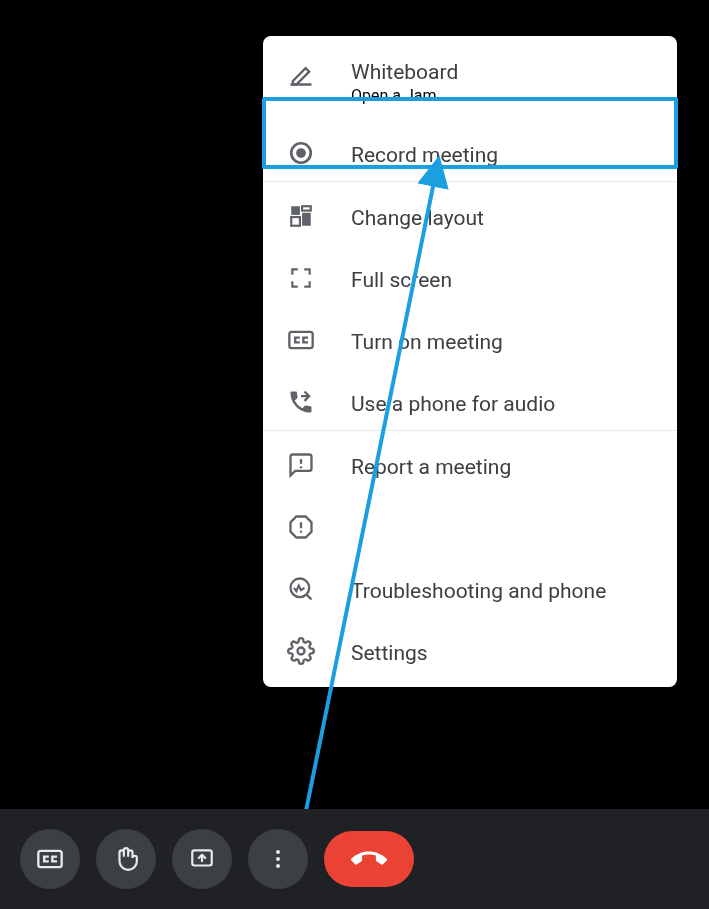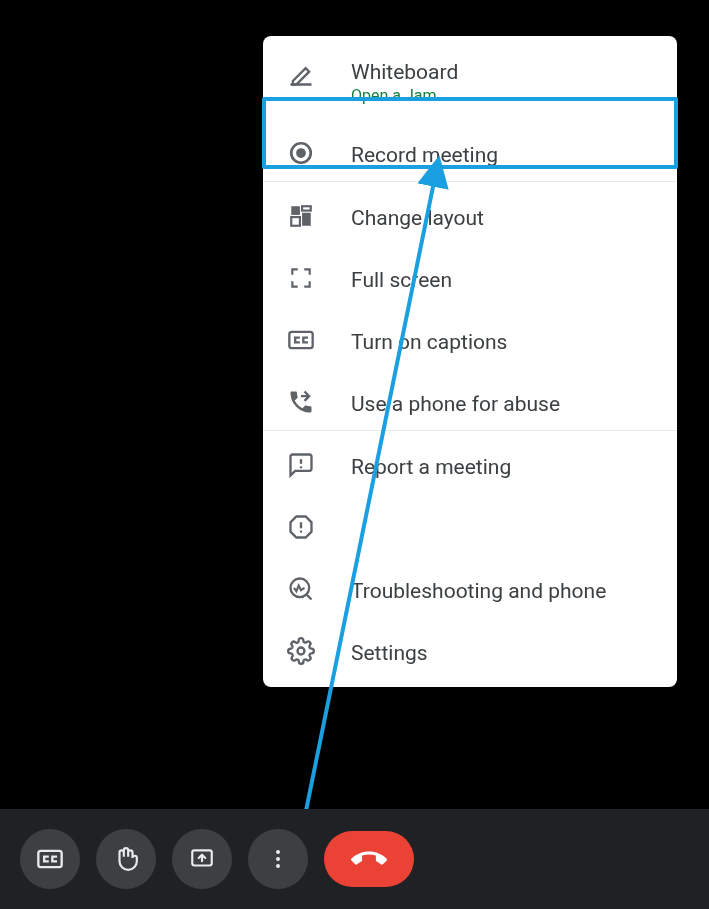--- a/index.html
+++ b/index.html
@@ -73,21 +73,21 @@
     align-items: center;
     justify-content: center;
     flex-shrink: 0;
   }
   .menu-text {
     font-size: 21px;
     color: #3c4043;
   }
   .menu-subtext {
     font-size: 16px;
-    color: #15803d;
+    color: #000000;
     margin-top: 2px;
   }
   .divider {
     height: 1px;
     background: #e8eaed;
     margin: 0;
   }
   .highlight-box {
     position: absolute;
     border: 4px solid #1a9fe0;
@@ -152,31 +152,31 @@
   </div>
 
 
   <div class="menu-item">
     <span class="menu-icon">
       <svg width="28" height="28" viewBox="0 0 24 24" fill="none" stroke="#5f6368" stroke-width="2">
         <rect x="2" y="5" width="20" height="14" rx="2"></rect>
         <path d="M10 10H7v4h3M17 10h-3v4h3" stroke-width="2" stroke-linecap="square"></path>
       </svg>
     </span>
-    <div class="menu-text">Turn on captions</div>
+    <div class="menu-text">Turn on meeting</div>
   </div>
 
   <div class="menu-item">
     <span class="menu-icon">
       <svg width="28" height="28" viewBox="0 0 24 24" fill="#5f6368">
         <path d="M6.6 10.8c1.4 2.8 3.8 5.1 6.6 6.6l2.2-2.2c.3-.3.7-.4 1-.2 1.1.4 2.3.6 3.6.6.6 0 1 .4 1 1V20c0 .6-.4 1-1 1C10.6 21 3 13.4 3 4c0-.6.4-1 1-1h3.5c.6 0 1 .4 1 1 0 1.2.2 2.4.6 3.6.1.4 0 .8-.2 1l-2.3 2.2z"></path>
         <path d="M15 3l4 4-4 4M19 7h-7" stroke="#5f6368" stroke-width="2" fill="none"></path>
       </svg>
     </span>
-    <div class="menu-text">Use a phone for abuse</div>
+    <div class="menu-text">Use a phone for audio</div>
   </div>
 
   <div class="divider"></div>
 
   <div class="menu-item">
     <span class="menu-icon">
       <svg width="28" height="28" viewBox="0 0 24 24" fill="none" stroke="#5f6368" stroke-width="2">
         <path d="M21 15a2 2 0 01-2 2H7l-4 4V5a2 2 0 012-2h14a2 2 0 012 2v10z"></path>
         <line x1="12" y1="7" x2="12" y2="11"></line>
         <circle cx="12" cy="14" r="1" fill="#5f6368" stroke="none"></circle>

